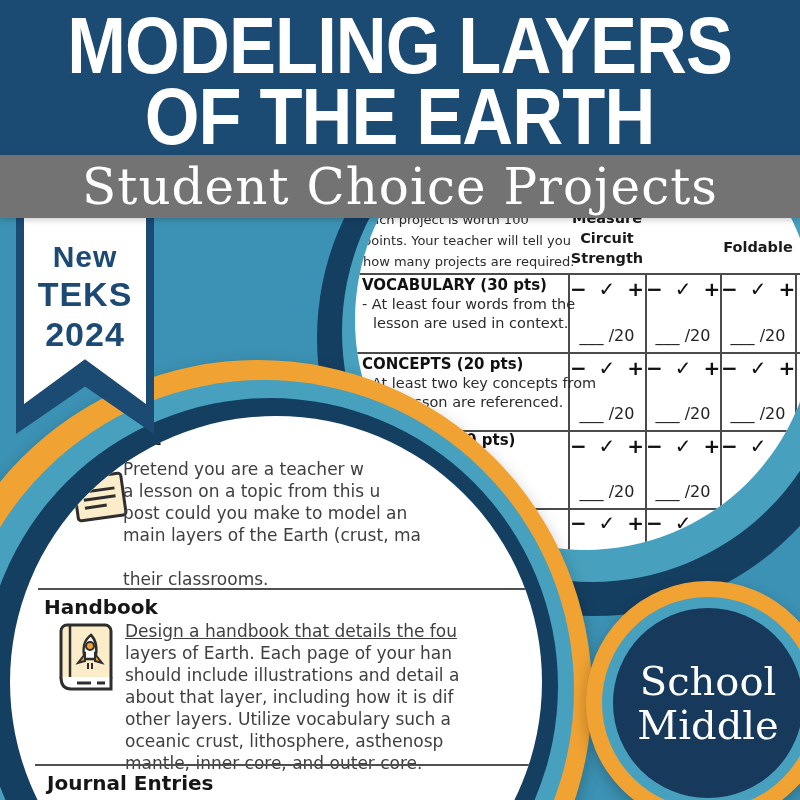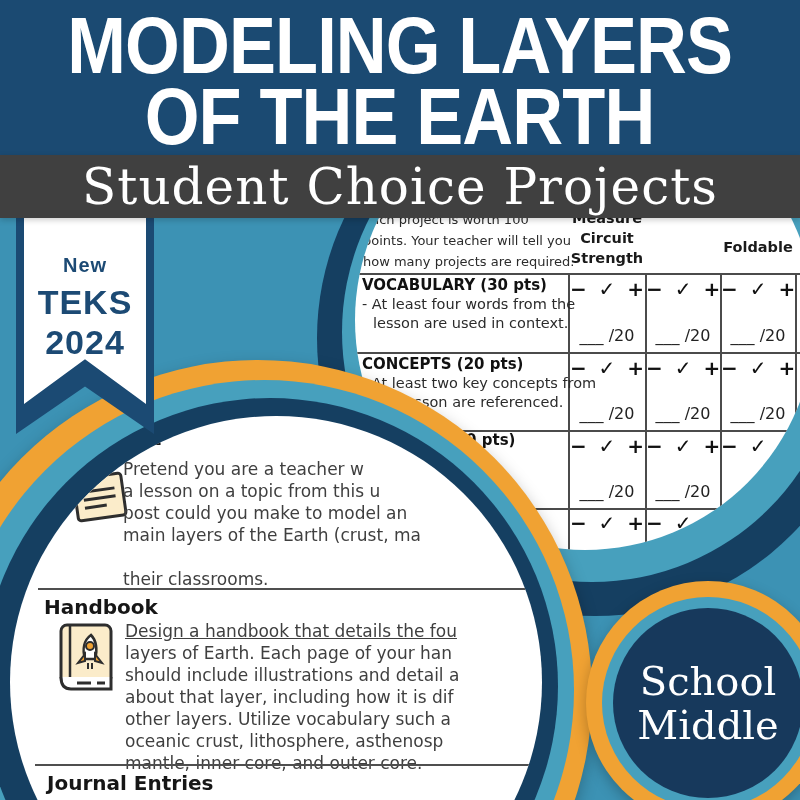--- a/index.html
+++ b/index.html
@@ -2,21 +2,21 @@
 <html><head>
 <meta charset="utf-8">
 <style>
   html,body{margin:0;padding:0;}
   #poster{position:relative;width:800px;height:800px;overflow:hidden;background:#3c92b4;font-family:"DejaVu Sans",sans-serif;}
   .abs{position:absolute;}
   .circle{border-radius:50%;}
   
   #top-header{left:0;top:0;width:800px;height:155px;background:#1b4a72;z-index:50;display:flex;flex-direction:column;align-items:center;justify-content:center;padding-top:6px;box-sizing:border-box;}
   .title-line{display:inline-block;transform:scaleX(.88);transform-origin:center;font-family:"Liberation Sans",sans-serif;font-weight:700;font-size:80px;line-height:71px;color:#ffffff;letter-spacing:-1px;white-space:nowrap;}
-  #sub-banner{left:0;top:155px;width:800px;height:63px;background:#404040;z-index:50;display:flex;align-items:center;justify-content:center;box-shadow:0 2px 6px rgba(0,0,0,.2);}
+  #sub-banner{left:0;top:155px;width:800px;height:63px;background:#737373;z-index:50;display:flex;align-items:center;justify-content:center;box-shadow:0 2px 6px rgba(0,0,0,.2);}
   #sub-banner .banner-text{font-family:"DejaVu Serif",serif;font-size:50px;color:#ffffff;letter-spacing:1px;white-space:nowrap;}
   
   .rub-navy{left:317px;top:60px;width:556px;height:556px;background:#153f61;z-index:1;}
   .rub-gap{left:342px;top:82px;width:500px;height:500px;background:#47a0bd;z-index:2;}
   .rub-white{left:355px;top:90px;width:460px;height:460px;background:#ffffff;z-index:3;overflow:hidden;}
   .rub-white *{position:absolute;}
   .rub-intro{left:8px;width:230px;font-size:13px;line-height:21px;color:#2b2b2b;white-space:nowrap;}
   .col-head{font-weight:700;font-size:14.5px;line-height:20px;color:#1a1a1a;text-align:center;white-space:nowrap;}
   .gridline{background:#4b4b4b;}
   .row-title{font-weight:700;font-size:15px;color:#111111;white-space:nowrap;}
@@ -34,21 +34,21 @@
   .doc-divider{height:2px;background:#4f4f4f;}
   
   .ms-orange{left:586px;top:581px;width:244px;height:244px;background:#f0a233;z-index:20;box-shadow:0 5px 14px rgba(0,0,0,.25);}
   .ms-gap{left:602px;top:597px;width:212px;height:212px;background:#47a0bd;z-index:21;}
   .ms-navy{left:613px;top:608px;width:190px;height:190px;background:#17395c;z-index:22;display:flex;flex-direction:column;align-items:center;justify-content:center;}
   .ms-line{font-family:"DejaVu Serif",serif;font-size:40px;line-height:44px;color:#ffffff;white-space:nowrap;}
   
   .ribbon-back{left:16px;top:218px;width:138px;height:216px;background:#1b4a73;z-index:40;clip-path:polygon(0 0,100% 0,100% 100%,50% 78%,0 100%);filter:drop-shadow(3px 4px 4px rgba(0,0,0,.35));}
   .ribbon-front{left:24px;top:218px;width:122px;height:186px;background:#ffffff;z-index:41;clip-path:polygon(0 0,100% 0,100% 100%,50% 76%,0 100%);display:flex;flex-direction:column;align-items:center;padding-top:22px;box-sizing:border-box;}
   .ribbon-line{font-family:"Liberation Sans",sans-serif;font-weight:700;color:#1c4a74;letter-spacing:1px;white-space:nowrap;}
-  .ribbon-line.l1{font-size:20px;line-height:34px;margin-top:8px;}
+  .ribbon-line.l1{font-size:30px;line-height:34px;}
   .ribbon-line.l2,.ribbon-line.l3{font-size:34px;line-height:40px;}
 </style>
 </head>
 <body>
 
 <div id="poster">
 
   <div class="abs circle rub-navy"></div>
   <div class="abs circle rub-gap"></div>
   <div class="abs circle rub-white">

